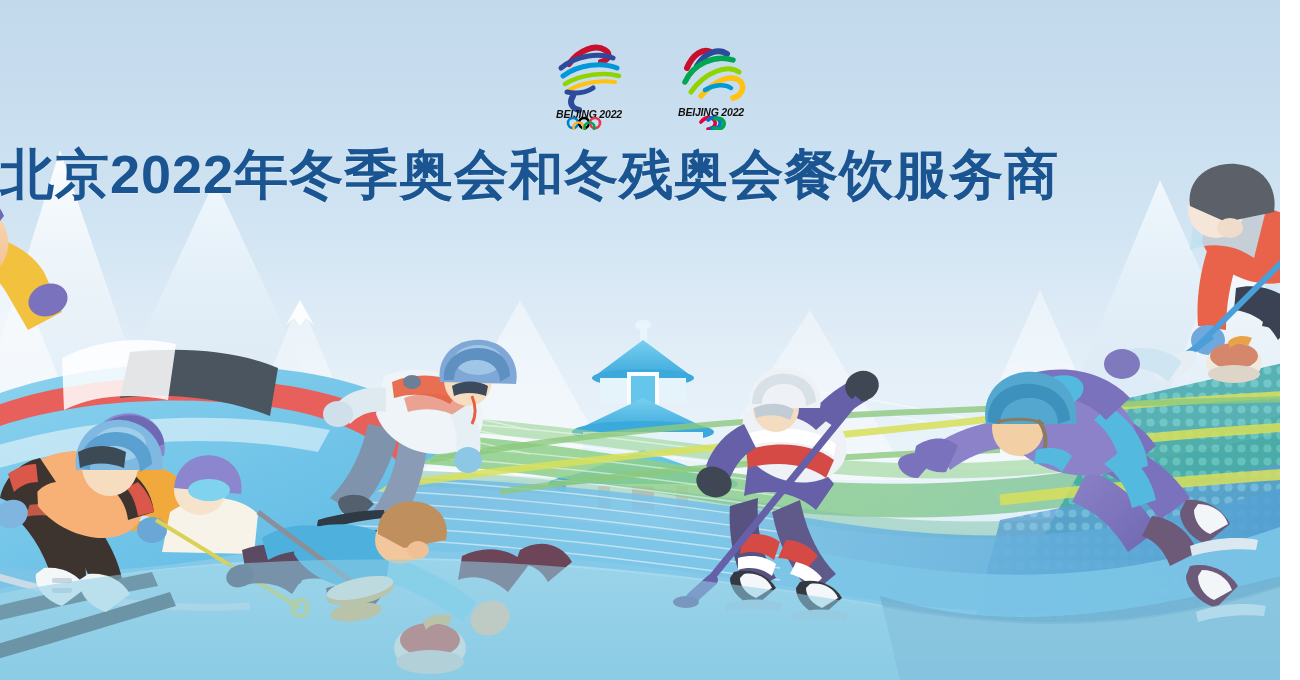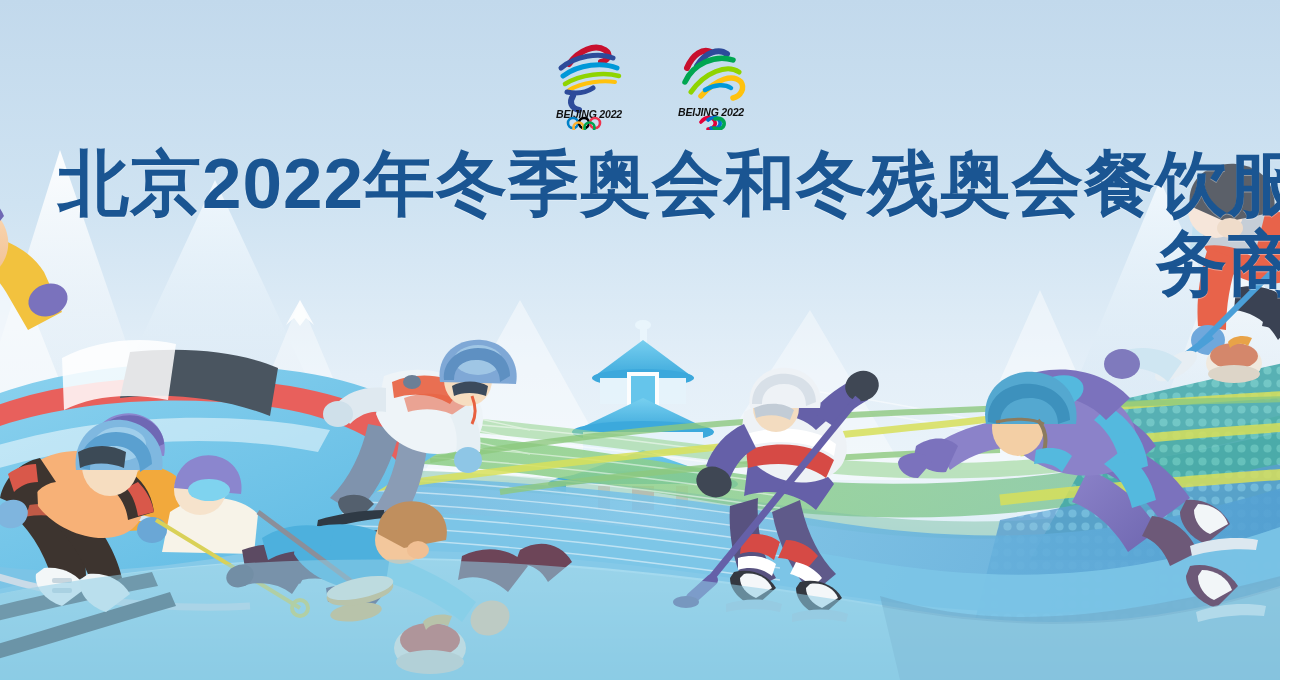--- a/index.html
+++ b/index.html
@@ -13,22 +13,22 @@
     position:relative;width:1280px;height:680px;overflow:hidden;
     background:linear-gradient(180deg,#c2d9ec 0%,#cfe3f2 28%,#e2eef7 52%,#eaf3fa 68%,#dceef8 85%,#8fcde5 100%);
   }
   .layer{position:absolute;left:0;top:0;width:1300px;height:680px;}
   .logos{
     position:absolute;left:0;top:30px;width:1300px;height:105px;
     display:flex;justify-content:center;align-items:flex-start;gap:22px;z-index:40;
   }
   .emblem{width:100px;height:100px;}
   .title{
-    position:absolute;left:0;top:144px;width:1300px;text-align:right;z-index:45;
-    font-size:71px;font-weight:bold;letter-spacing:1px;color:#1a5592;
+    position:absolute;left:0;top:144px;width:1300px;text-align:left;z-index:45;
+    font-size:54px;font-weight:bold;letter-spacing:1px;color:#1a5592;
     font-family:"Liberation Sans","DejaVu Sans",sans-serif;
     line-height:1.12;text-shadow:0 1px 0 rgba(255,255,255,.35);
   }
 </style>
 </head>
 <body>
 
 <div id="banner">
 
   <svg class="layer" viewBox="0 0 1300 680" preserveAspectRatio="none" xmlns="http://www.w3.org/2000/svg">

